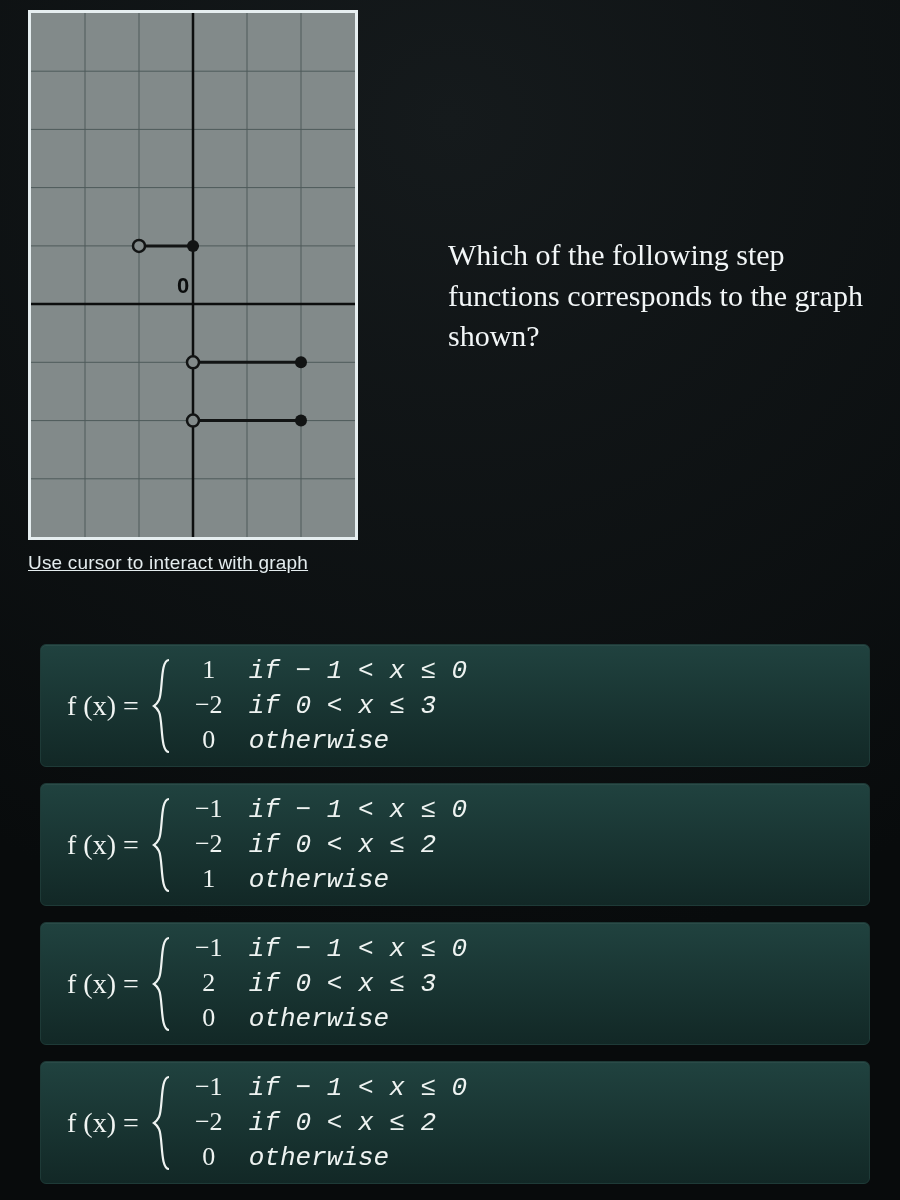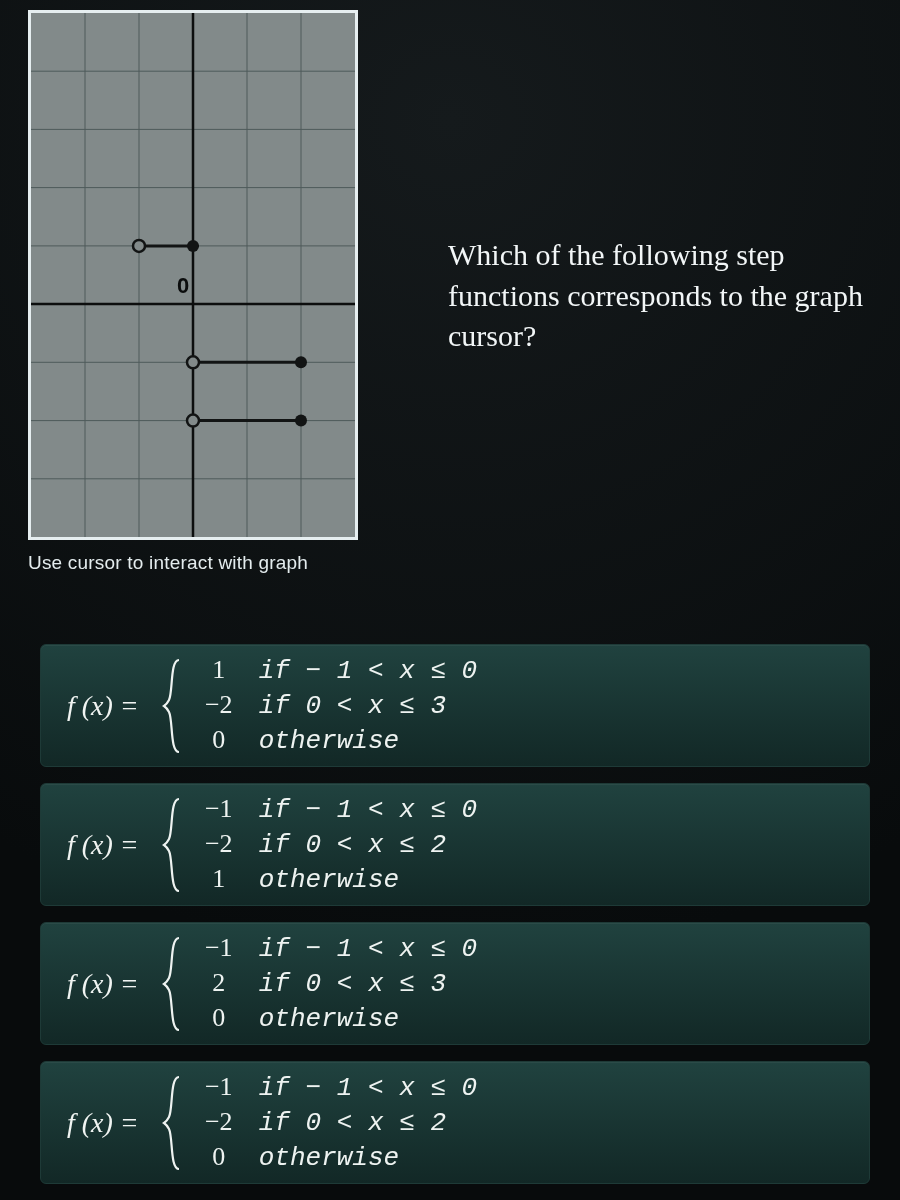--- a/index.html
+++ b/index.html
@@ -34,20 +34,21 @@
     box-sizing: border-box;
     overflow: hidden;
   }
   .graph-svg { position: absolute; top: 0; left: 0; width: 100%; height: 100%; }
   .graph-caption {
     font-family: -apple-system, Helvetica, Arial, sans-serif;
     font-size: 19px;
     color: #e4ecee;
     margin-top: 12px;
     letter-spacing: 0.2px;
+    text-decoration: underline;
   }
   .question {
     flex: 1;
     padding-top: 225px;
     font-family: Georgia, 'Times New Roman', serif;
     font-size: 30px;
     line-height: 1.35;
     color: #f2f6f7;
   }
   .answers {
@@ -63,26 +64,25 @@
     border-radius: 6px;
     padding: 10px 14px 10px 26px;
     display: flex;
     align-items: center;
     gap: 10px;
     min-height: 98px;
     box-shadow: inset 0 1px 0 rgba(255,255,255,0.05);
     cursor: pointer;
   }
   .fx {
-    font-style: italic;
     font-family: Georgia, 'Times New Roman', serif;
     font-size: 28px;
     color: #f0f4f2;
     white-space: nowrap;
-    margin-right: 12px;
+    margin-right: 2px;
   }
   .brace-svg { flex-shrink: 0; }
   .cases {
     display: flex;
     flex-direction: column;
     justify-content: center;
     gap: 4px;
   }
   .case-row {
     display: flex;
@@ -148,21 +148,21 @@
 
           <line x1="162" y1="407.6" x2="270" y2="407.6" stroke="#121414" stroke-width="3"></line>
           <circle cx="162" cy="407.6" r="6" fill="#828a8a" stroke="#121414" stroke-width="2.5"></circle>
           <circle cx="270" cy="407.6" r="6" fill="#121414"></circle>
         </svg>
         <div class="axis-label" style="left:146px; top:260px;">0</div>
       </div>
       <div class="graph-caption">Use cursor to interact with graph</div>
     </div>
 
-    <div class="question">Which of the following step functions corresponds to the graph cursor?</div>
+    <div class="question">Which of the following step functions corresponds to the graph shown?</div>
   </div>
 
   <div class="answers">
 
   <div class="answer">
         <span class="fx">f (x) =</span>
         <svg class="brace-svg" width="22" height="96" viewBox="0 0 22 96">
           <path d="M18 2 C 9 2, 12 34, 8 42 C 6 46, 3 48, 3 48 C 3 48, 6 50, 8 54 C 12 62, 9 94, 18 94" fill="none" stroke="#eef3f1" stroke-width="2.2"></path>
         </svg>
         <div class="cases">

